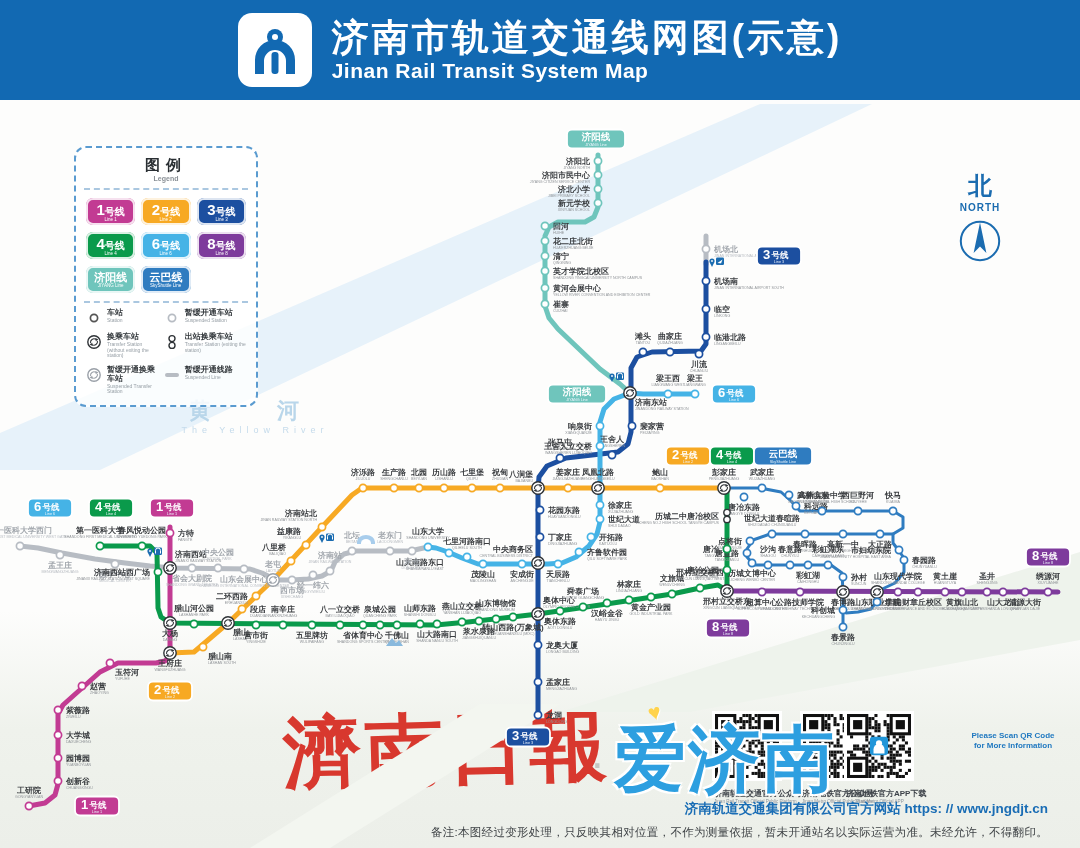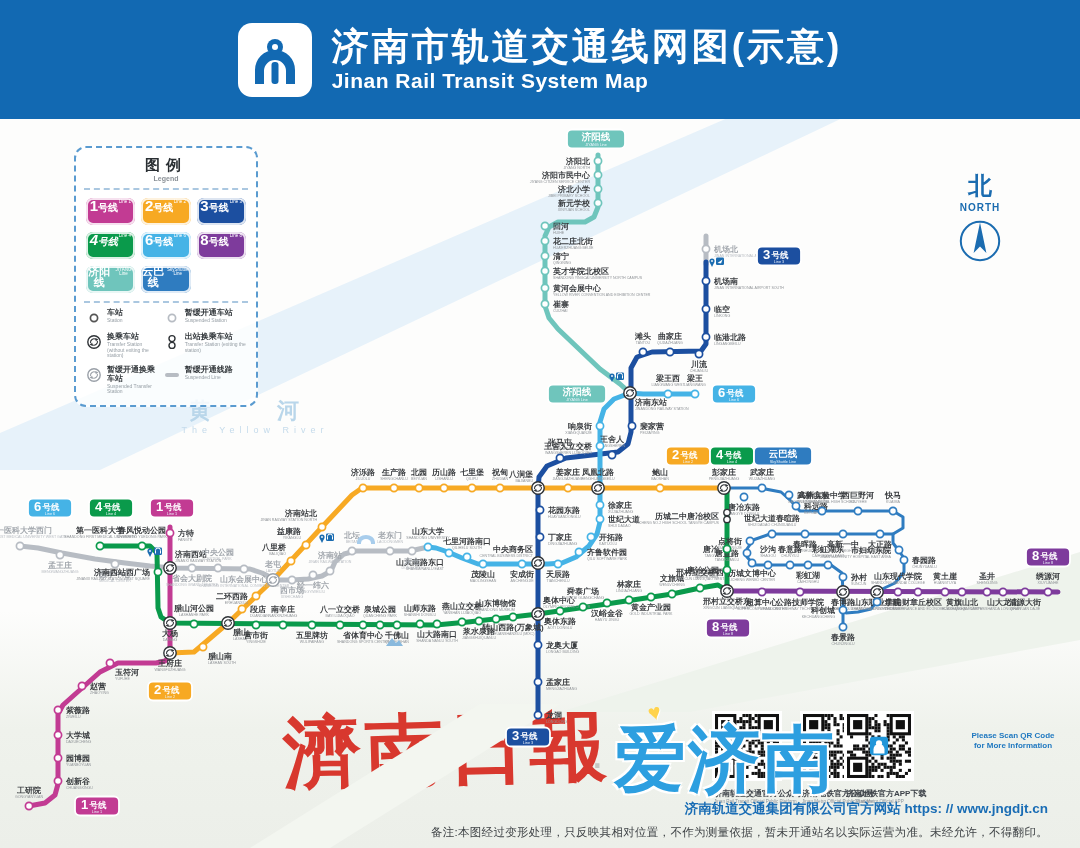--- a/index.html
+++ b/index.html
@@ -1,39 +1,39 @@
 <!DOCTYPE html>
 <html><head>
 <meta charset="utf-8">
 <style>
   html,body{margin:0;padding:0;background:#e8eae6;}
   *{box-sizing:border-box;}
   .page{position:relative;width:1080px;height:848px;margin:0 auto;overflow:hidden;
         background:linear-gradient(180deg,#fdfdfc 0%,#fdfdfc 72%,#eff2ec 86%,#ecefe9 100%);
         font-family:"Liberation Sans","DejaVu Sans",sans-serif;}
   
-  .header{position:absolute;left:0;top:0;width:1080px;height:119px;background:#1269b2;
+  .header{position:absolute;left:0;top:0;width:1080px;height:100px;background:#1269b2;
           display:flex;align-items:center;justify-content:center;gap:20px;z-index:5;}
   .logo-box{width:74px;height:74px;background:#fff;border-radius:14px;display:flex;align-items:center;justify-content:center;}
   .titles{color:#fff;}
   .title-cn{font-size:37px;font-weight:bold;letter-spacing:3px;line-height:1.15;}
   .title-en{font-size:21px;font-weight:bold;letter-spacing:.5px;}
   
   #map{position:absolute;left:0;top:104px;width:1080px;height:744px;z-index:2;}
   
   .legend{position:absolute;left:74px;top:146px;width:184px;z-index:3;
           border:2px dashed #5a9bd0;border-radius:12px;background:rgba(255,255,255,.8);
           padding:8px 8px 10px 8px;}
   .legend-title{text-align:center;}
   .legend-title .cn{font-size:15px;font-weight:bold;color:#2a2f33;letter-spacing:6px;}
   .legend-title .en{font-size:7px;color:#8a9096;font-weight:bold;}
   .legend-sep{border-top:2px dashed #aac7e0;margin:6px 0;}
   #legend-badges{display:grid;grid-template-columns:repeat(3,1fr);gap:7px 6px;padding:2px 2px;}
   .lbadge{height:27px;border-radius:7px;color:#fff;text-align:center;box-shadow:inset 0 0 0 2px rgba(255,255,255,.85);
-          display:flex;flex-direction:row;justify-content:center;line-height:1;}
+          display:flex;flex-direction:column;justify-content:center;line-height:1;}
   .lbadge .row1{font-size:10px;font-weight:bold;}
   .lbadge .row1 .num{font-size:15px;}
   .lbadge .row2{font-size:5px;transform:scale(.9);}
   #legend-symbols{display:grid;grid-template-columns:1fr 1.15fr;gap:7px 6px;padding:0 2px;}
   .symrow{display:flex;align-items:flex-start;gap:5px;}
   .symicon{width:16px;flex:0 0 16px;display:flex;justify-content:center;padding-top:1px;}
   .symtext .cn{font-size:8px;font-weight:bold;color:#33383c;line-height:1.1;}
   .symtext .en{font-size:5px;color:#98a0a7;line-height:1.15;}
   
   .north{position:absolute;left:942px;top:170px;width:76px;text-align:center;color:#1b6cb0;z-index:3;}
@@ -1034,21 +1034,21 @@
           <div class="row2">Line 1</div>
         </div>
         <div class="lbadge" style="background: rgb(247, 169, 35);">
           <div class="row1"><span class="num">2</span>号线</div>
           <div class="row2">Line 2</div>
         </div>
         <div class="lbadge" style="background: rgb(28, 79, 160);">
           <div class="row1"><span class="num">3</span>号线</div>
           <div class="row2">Line 3</div>
         </div>
-        <div class="lbadge" style="background: rgb(10, 154, 75); font-style: italic;">
+        <div class="lbadge" style="background: rgb(10, 154, 75);">
           <div class="row1"><span class="num">4</span>号线</div>
           <div class="row2">Line 4</div>
         </div>
         <div class="lbadge" style="background: rgb(69, 179, 230);">
           <div class="row1"><span class="num">6</span>号线</div>
           <div class="row2">Line 6</div>
         </div>
         <div class="lbadge" style="background: rgb(126, 59, 156);">
           <div class="row1"><span class="num">8</span>号线</div>
           <div class="row2">Line 8</div>

